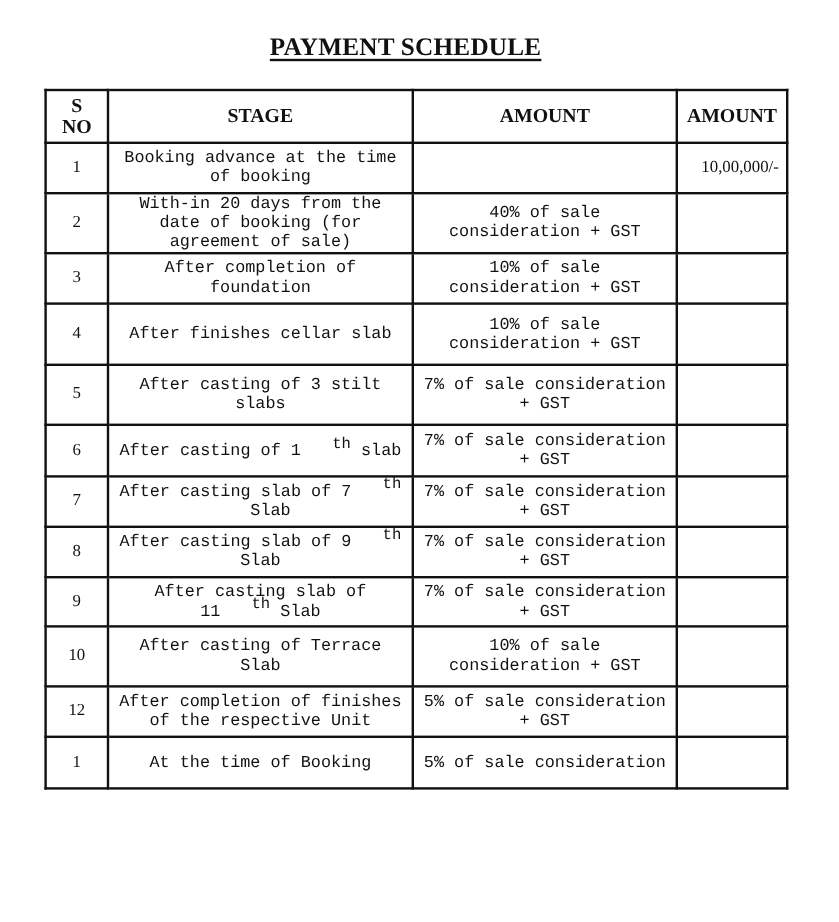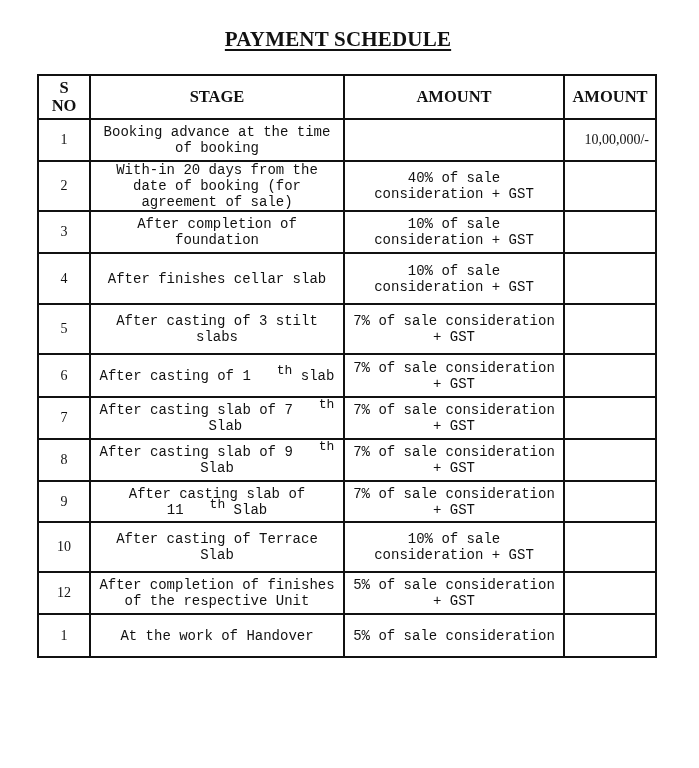--- a/index.html
+++ b/index.html
@@ -145,18 +145,18 @@
       <td class="amount"></td>
     </tr>
     <tr style="height:42px">
       <td class="sno">12</td>
       <td class="stage">After completion of finishes of the respective Unit</td>
       <td class="details">5% of sale consideration + GST</td>
       <td class="amount"></td>
     </tr>
     <tr style="height:43px">
       <td class="sno">1</td>
-      <td class="stage">At the work of Handover</td>
+      <td class="stage">At the time of Booking</td>
       <td class="details">5% of sale consideration</td>
       <td class="amount"></td>
     </tr>
   </tbody>
 </table>
 
 </body></html>

